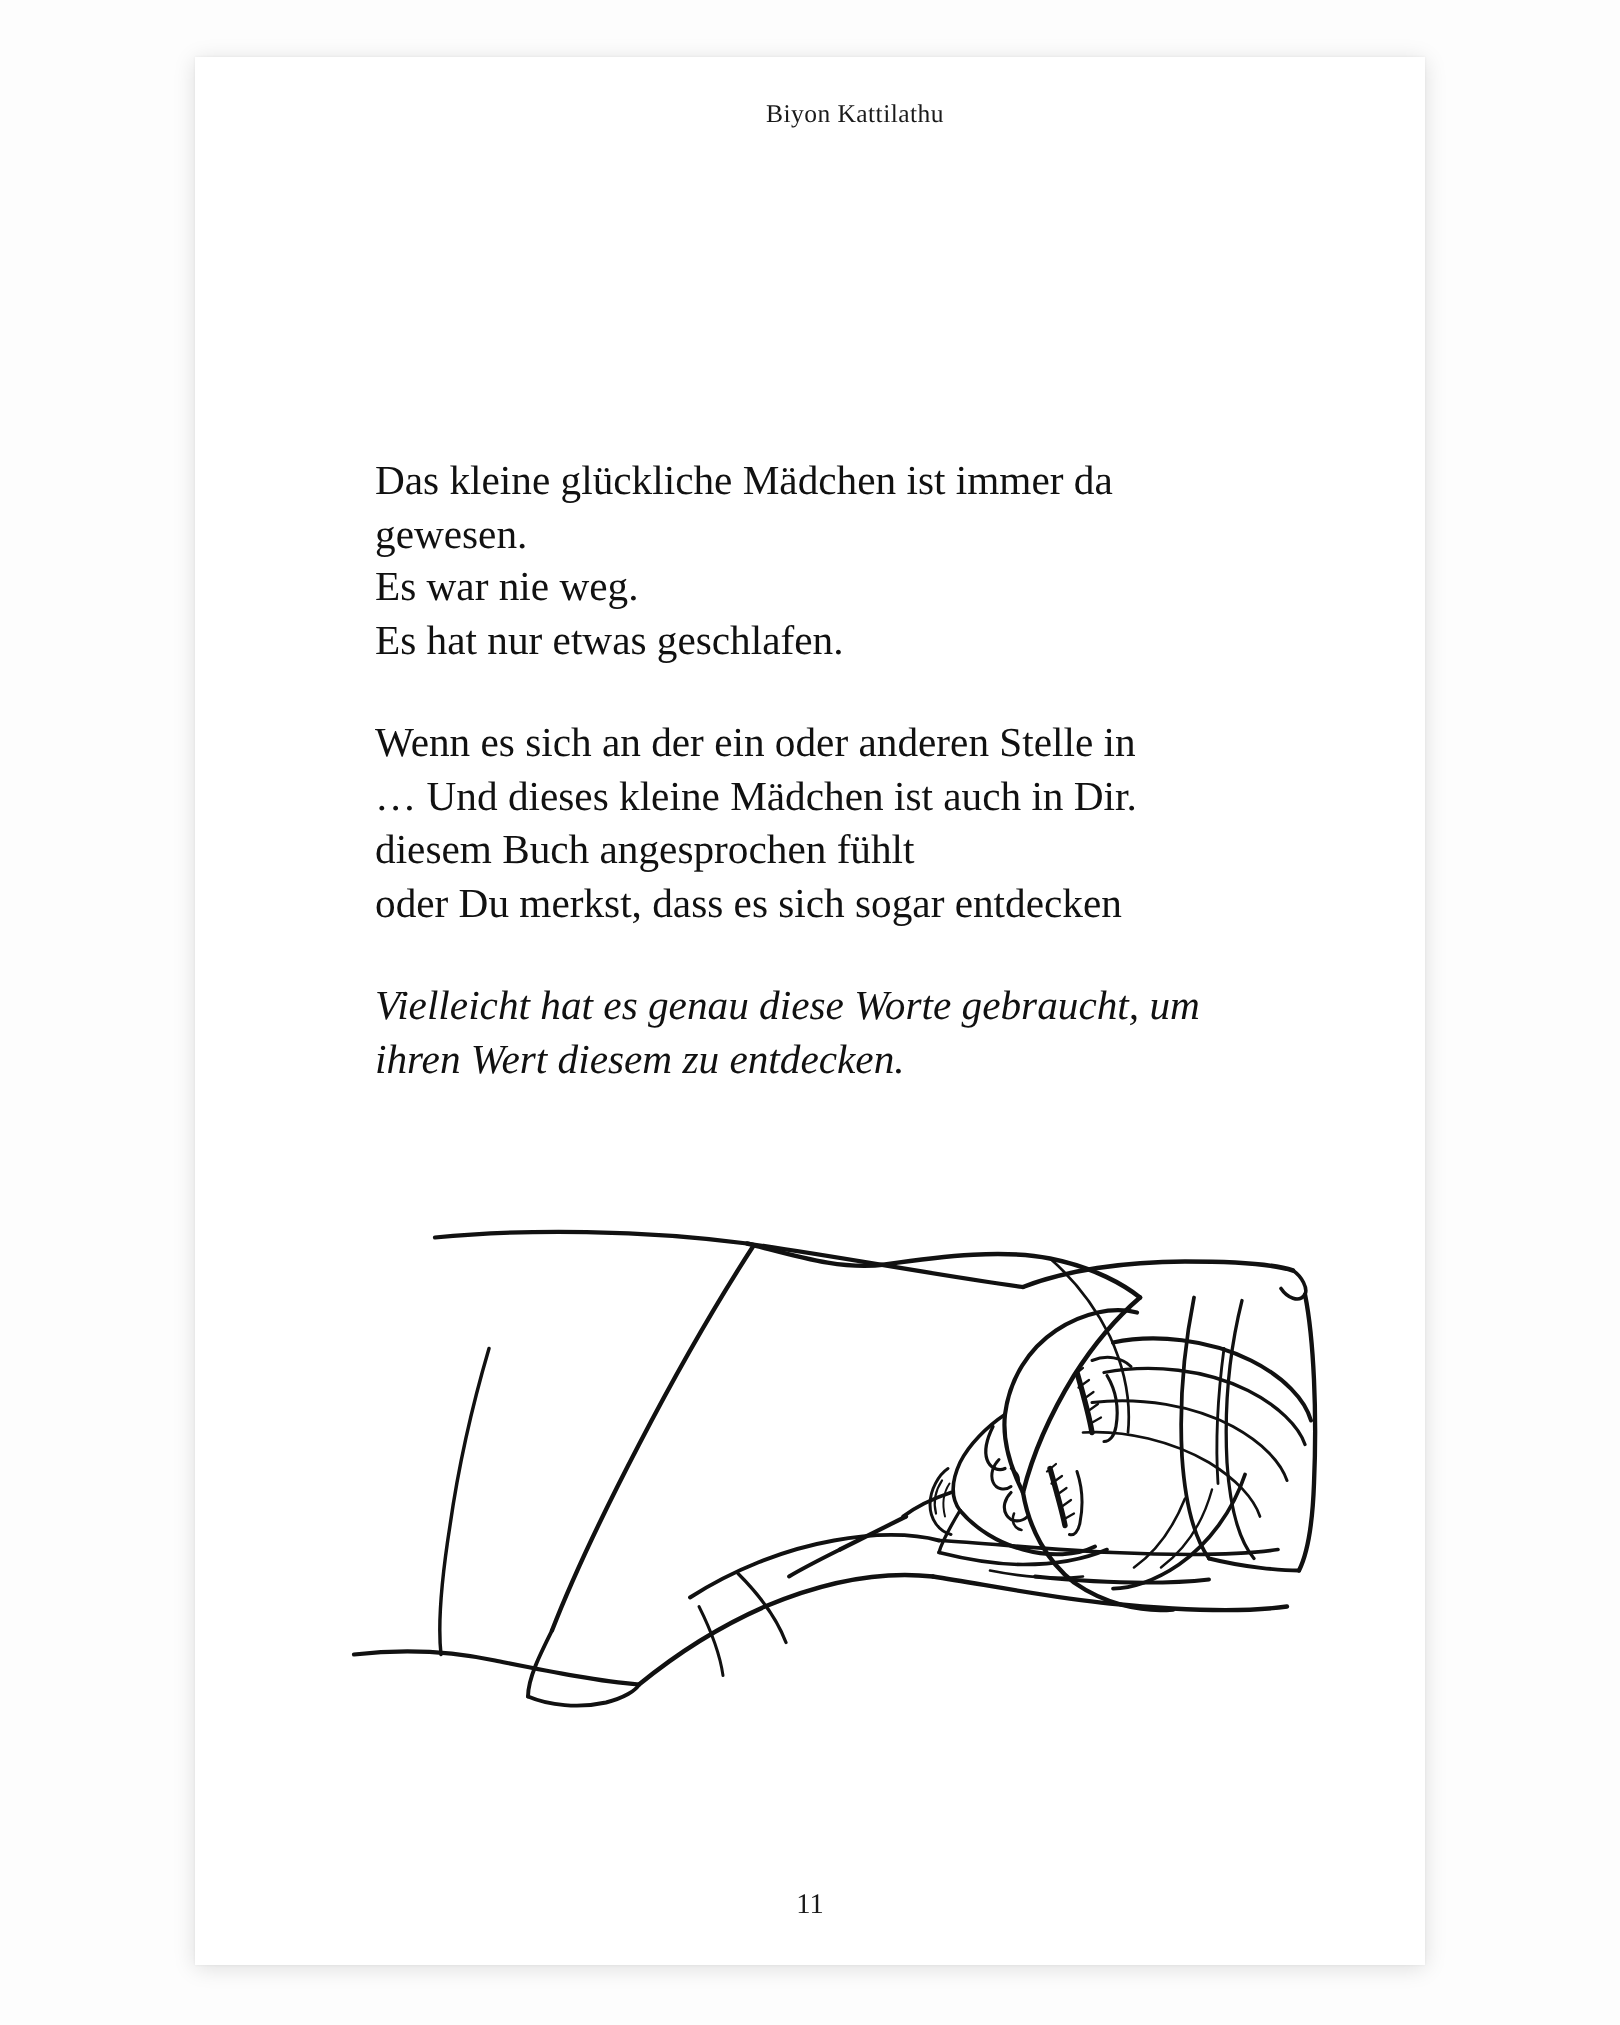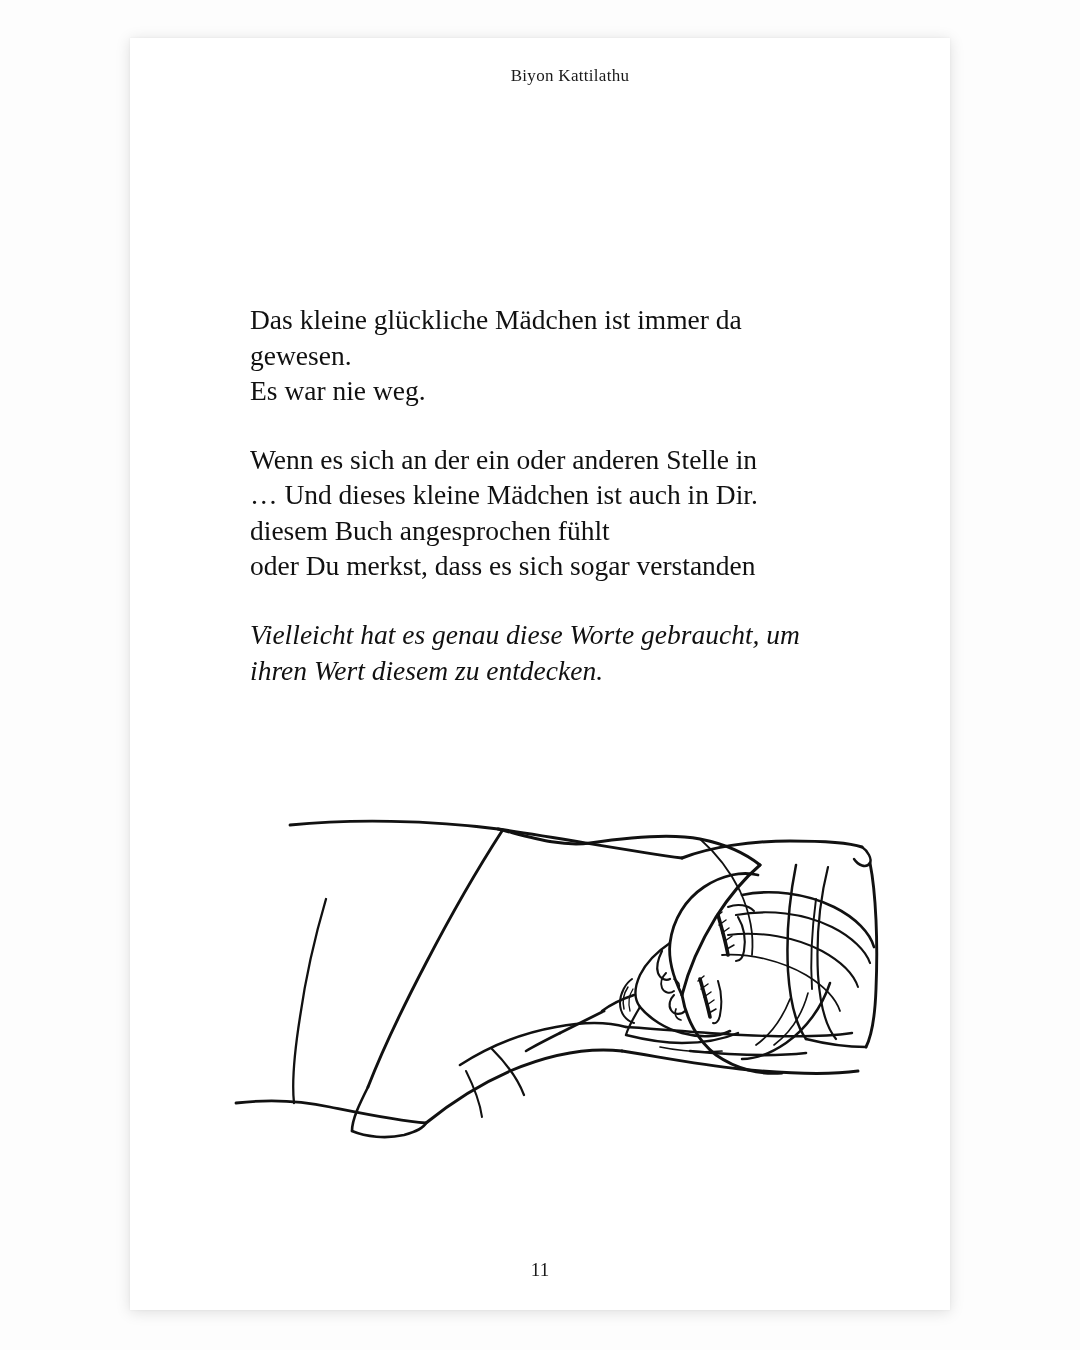--- a/index.html
+++ b/index.html
@@ -88,27 +88,28 @@
 <div class="page-sheet">
 
   <div class="running-head">Biyon Kattilathu</div>
 
   <div class="text-block">
 
     <p class="stanza">
       <span class="ln">Das kleine glückliche Mädchen ist immer da</span>
       <span class="ln">gewesen.</span>
       <span class="ln">Es war nie weg.</span>
+      <span class="ln">Es hat nur etwas geschlafen.</span>
     </p>
 
     <p class="stanza">
       <span class="ln">Wenn es sich an der ein oder anderen Stelle in</span>
       <span class="ln">… Und dieses kleine Mädchen ist auch in Dir.</span>
       <span class="ln">diesem Buch angesprochen fühlt</span>
-      <span class="ln">oder Du merkst, dass es sich sogar verstanden</span>
+      <span class="ln">oder Du merkst, dass es sich sogar entdecken</span>
     </p>
 
     <p class="stanza italic">
       <span class="ln">Vielleicht hat es genau diese Worte gebraucht, um</span>
       <span class="ln">ihren Wert diesem zu entdecken.</span>
     </p>
 
   </div>
 
   <div class="illustration">

